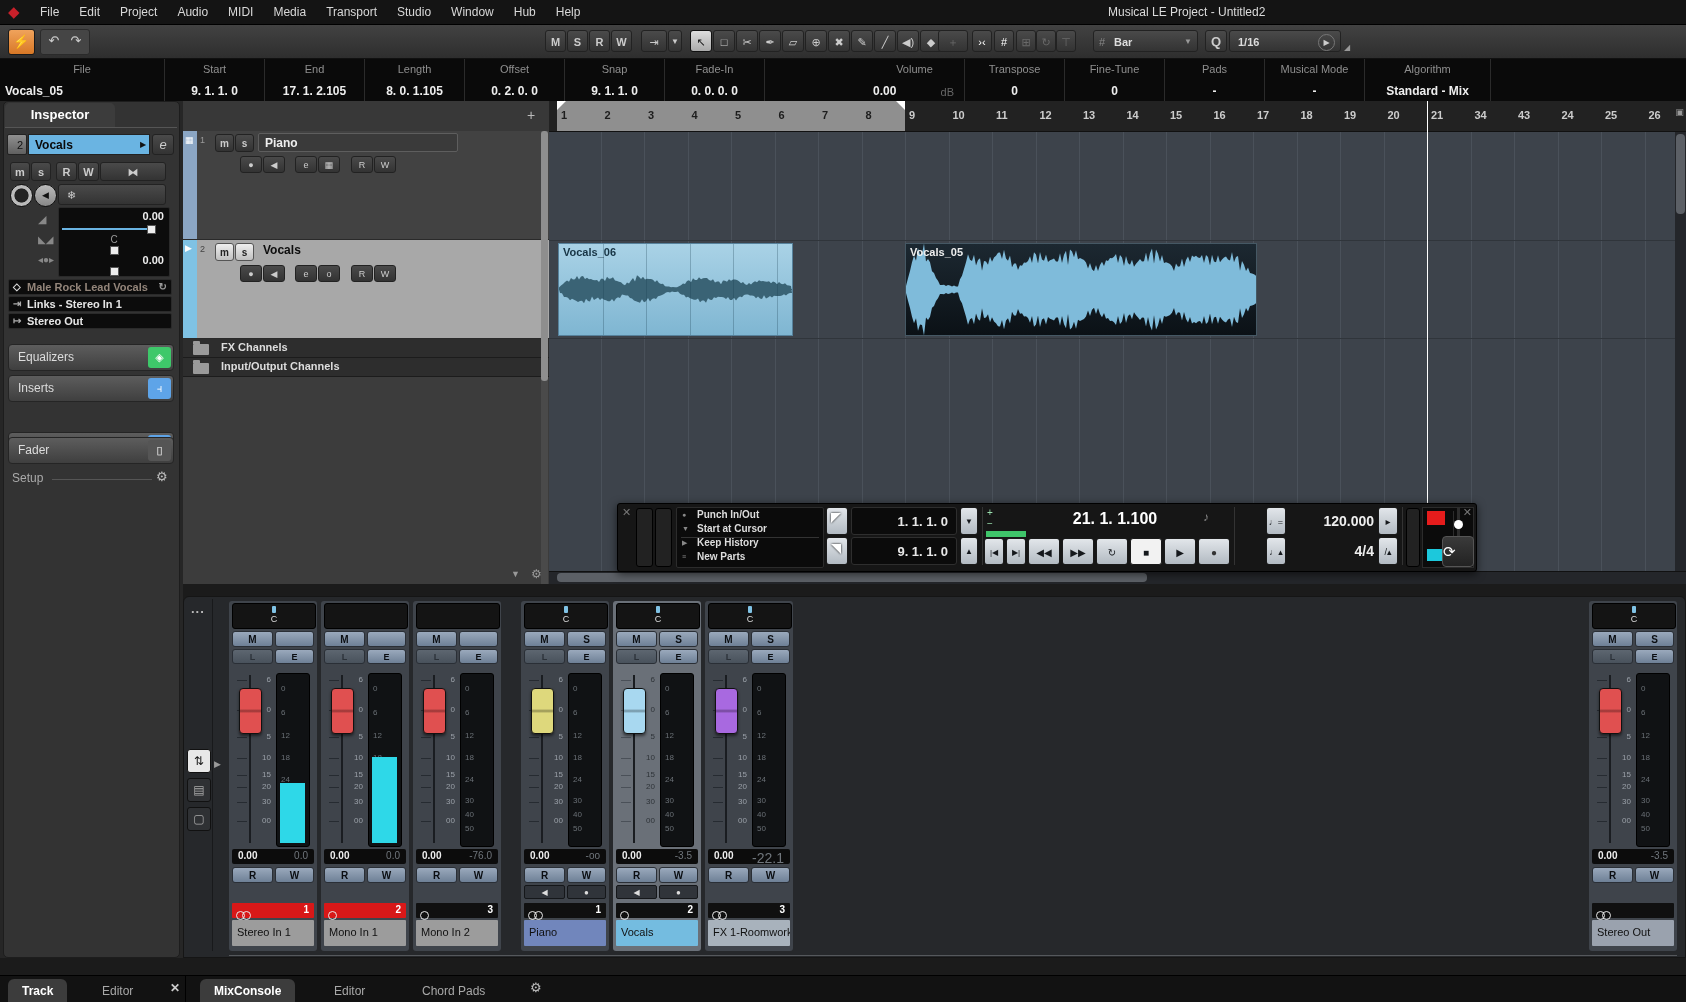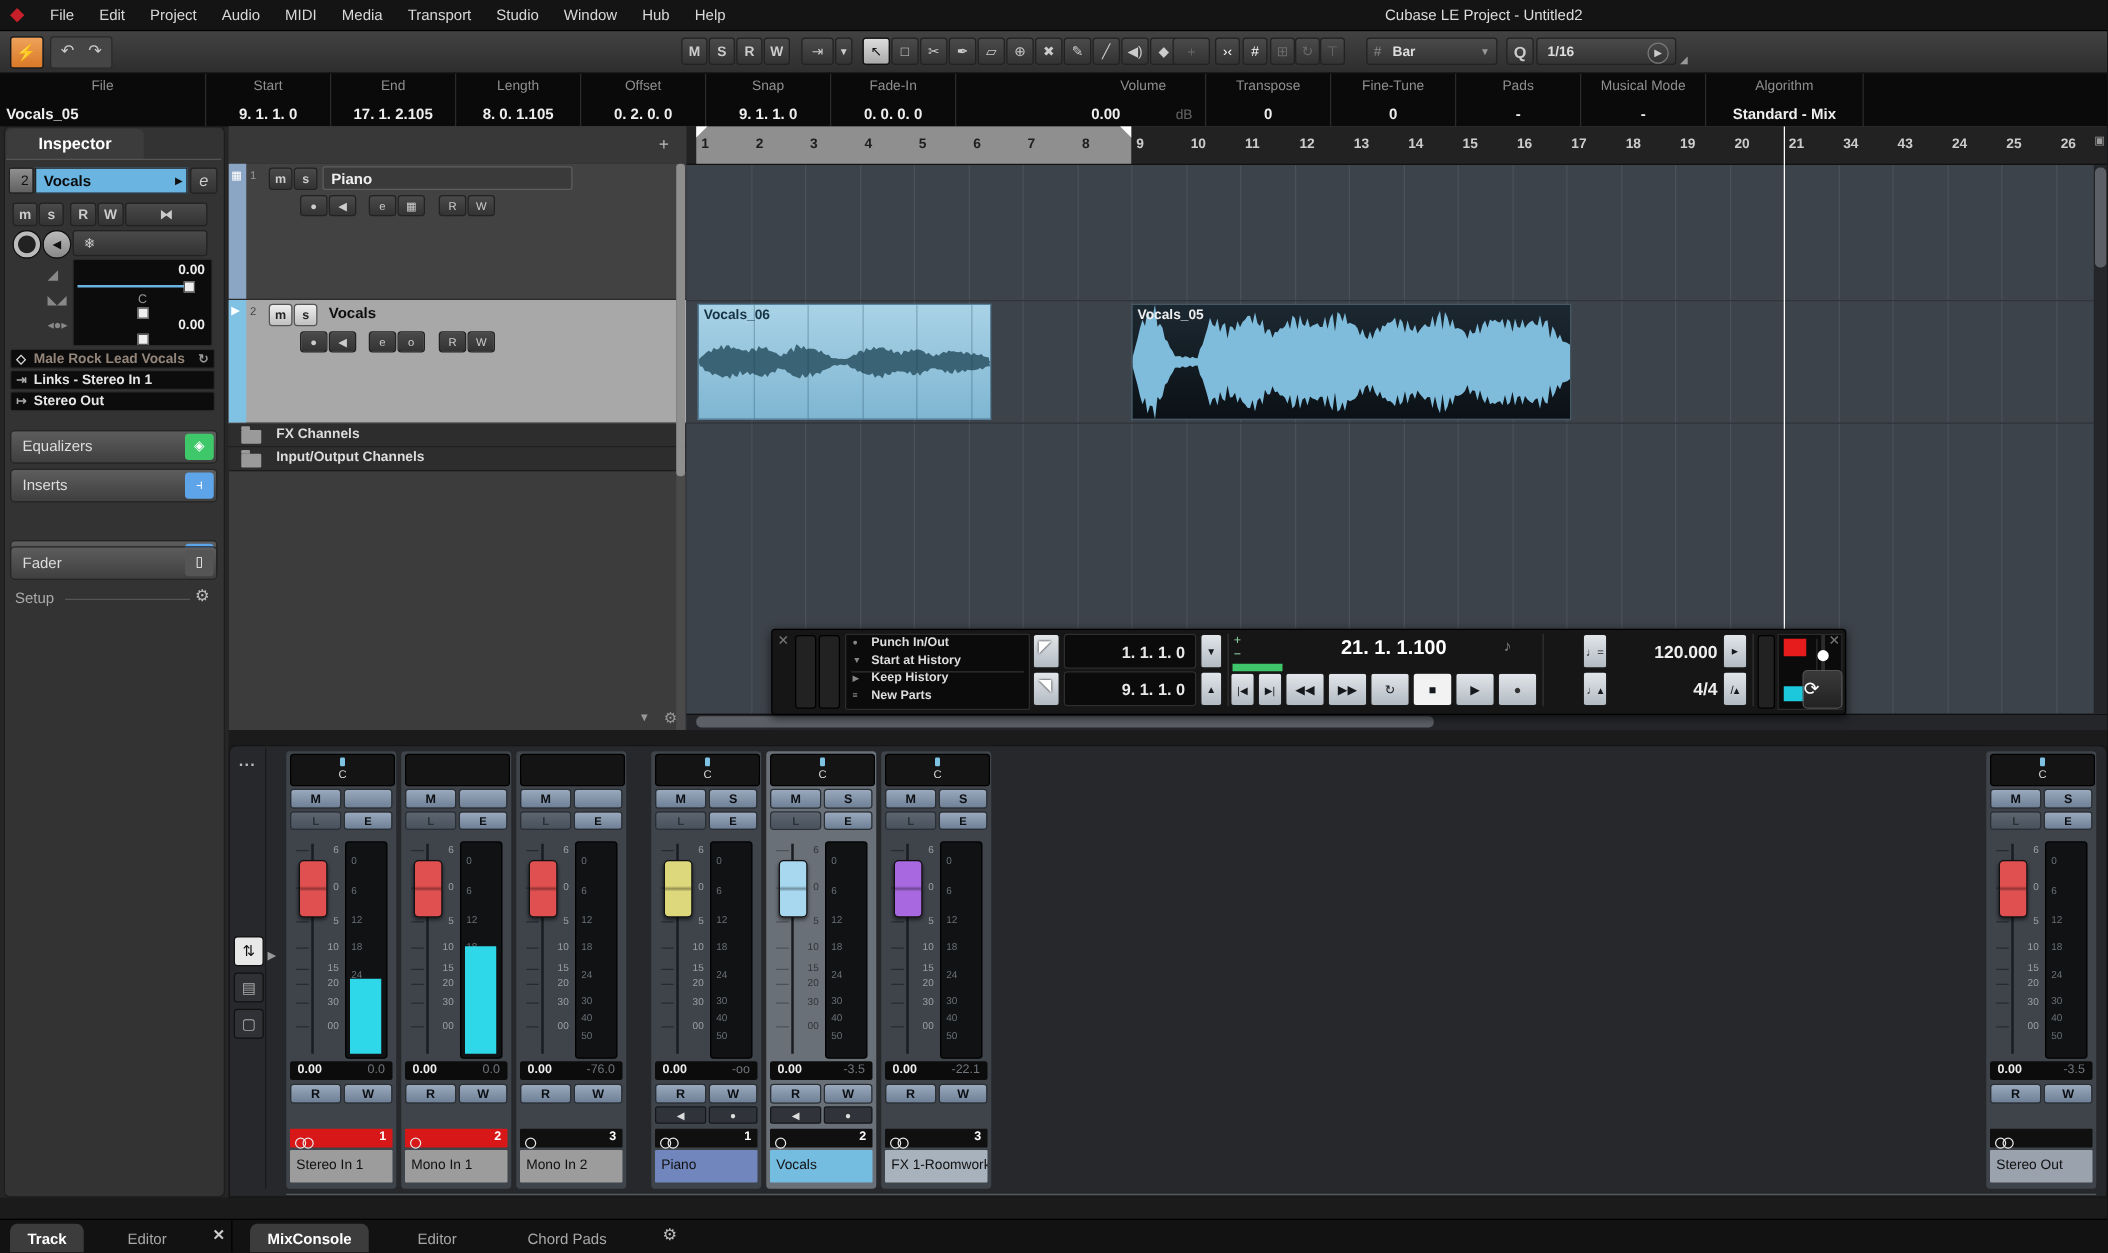--- a/index.html
+++ b/index.html
@@ -33,21 +33,21 @@
   .folder-ic{position:absolute;width:16px;height:11px;background:#9a9a9a;border-radius:1px;}
   .folder-ic:before{content:"";position:absolute;top:-3px;left:0;width:7px;height:3px;background:#9a9a9a;border-radius:1px 1px 0 0;}
 </style>
 </head>
 <body>
 
 <div id="root">
   <div id="menubar" class="abs" style="left:0;top:0;width:1686px;height:24px;background:#141414;border-bottom:1px solid #000;">
       <div style="position: absolute; left: 8px; top: 0px; font-size: 15px; line-height: 24px; color: rgb(200, 32, 42);">◆</div>
       <div style="position: absolute; left: 30px; top: 0px; white-space: nowrap;"><div class="menu-item">File</div><div class="menu-item">Edit</div><div class="menu-item">Project</div><div class="menu-item">Audio</div><div class="menu-item">MIDI</div><div class="menu-item">Media</div><div class="menu-item">Transport</div><div class="menu-item">Studio</div><div class="menu-item">Window</div><div class="menu-item">Hub</div><div class="menu-item">Help</div></div>
-      <div style="position: absolute; left: 1108px; top: 0px; font-size: 12px; line-height: 24px; color: rgb(220, 220, 220);">Cubase LE Project - Untitled2</div>
+      <div style="position: absolute; left: 1108px; top: 0px; font-size: 12px; line-height: 24px; color: rgb(220, 220, 220);">Musical LE Project - Untitled2</div>
     </div>
   <div id="toolbar" class="abs" style="left:0;top:25px;width:1686px;height:33px;background:linear-gradient(#424242,#2e2e2e);border-bottom:1px solid #111;">
       <div style="position: absolute; left: 8px; top: 4px; width: 25px; height: 24px; background: linear-gradient(rgb(240, 163, 92), rgb(216, 120, 38)); border: 1px solid rgb(26, 26, 26); border-radius: 3px; color: rgb(17, 17, 17); font-size: 13px; line-height: 24px; text-align: center;">⚡</div>
       <div style="position: absolute; left: 40px; top: 4px; width: 48px; height: 24px; background: rgb(69, 69, 69); border: 1px solid rgb(42, 42, 42); border-radius: 3px;">
         <div style="position: absolute; left: 2px; top: 0px; width: 22px; height: 22px; color: rgb(204, 204, 204); font-size: 13px; line-height: 22px; text-align: center;">↶</div>
         <div style="position: absolute; left: 24px; top: 0px; width: 22px; height: 22px; color: rgb(204, 204, 204); font-size: 13px; line-height: 22px; text-align: center;">↷</div>
       </div>
       <div class="btn" style="position: absolute; left: 545px; top: 5px; width: 21px; height: 22px; font-size: 11px; font-weight: bold; line-height: 22px;">M</div>
       <div class="btn" style="position: absolute; left: 567px; top: 5px; width: 21px; height: 22px; font-size: 11px; font-weight: bold; line-height: 22px;">S</div>
       <div class="btn" style="position: absolute; left: 589px; top: 5px; width: 21px; height: 22px; font-size: 11px; font-weight: bold; line-height: 22px;">R</div>
@@ -337,21 +337,21 @@
       <div style="position: absolute; left: 4px; top: 2px; font-size: 11px; color: rgb(119, 119, 119);">✕</div>
       <div style="position: absolute; left: 18px; top: 4px; width: 15px; height: 57px; background: rgb(34, 34, 34); border: 1px solid rgb(0, 0, 0); border-radius: 3px;"></div>
       <div style="position: absolute; left: 37px; top: 4px; width: 15px; height: 57px; background: rgb(34, 34, 34); border: 1px solid rgb(0, 0, 0); border-radius: 3px;"></div>
       <div style="position: absolute; left: 58px; top: 3px; width: 146px; height: 59px; background: rgb(11, 11, 11); border: 1px solid rgb(44, 44, 44); border-radius: 2px;">
         <div style="position: absolute; left: 0px; top: 1px; width: 100%; height: 14px;">
           <div style="position: absolute; left: 5px; top: 2px; font-size: 7px; color: rgb(136, 136, 136);">●</div>
           <div style="position: absolute; left: 20px; top: 0px; font-size: 10px; font-weight: bold; color: rgb(221, 221, 221);">Punch In/Out</div>
         </div>
         <div style="position: absolute; left: 0px; top: 15px; width: 100%; height: 14px;">
           <div style="position: absolute; left: 5px; top: 2px; font-size: 7px; color: rgb(136, 136, 136);">▼</div>
-          <div style="position: absolute; left: 20px; top: 0px; font-size: 10px; font-weight: bold; color: rgb(221, 221, 221);">Start at History</div>
+          <div style="position: absolute; left: 20px; top: 0px; font-size: 10px; font-weight: bold; color: rgb(221, 221, 221);">Start at Cursor</div>
         </div>
         <div style="position: absolute; left: 4px; top: 29px; width: 138px; height: 1px; background: rgb(51, 51, 51);"></div>
         <div style="position: absolute; left: 0px; top: 29px; width: 100%; height: 14px;">
           <div style="position: absolute; left: 5px; top: 2px; font-size: 7px; color: rgb(136, 136, 136);">▶</div>
           <div style="position: absolute; left: 20px; top: 0px; font-size: 10px; font-weight: bold; color: rgb(221, 221, 221);">Keep History</div>
         </div>
         <div style="position: absolute; left: 0px; top: 43px; width: 100%; height: 14px;">
           <div style="position: absolute; left: 5px; top: 2px; font-size: 7px; color: rgb(136, 136, 136);">≡</div>
           <div style="position: absolute; left: 20px; top: 0px; font-size: 10px; font-weight: bold; color: rgb(221, 221, 221);">New Parts</div>
         </div>
@@ -681,21 +681,21 @@
           <div style="position: absolute; left: 4px; top: 34px; font-size: 8px; color: rgb(106, 112, 118);">6</div>
           <div style="position: absolute; left: 4px; top: 57px; font-size: 8px; color: rgb(106, 112, 118);">12</div>
           <div style="position: absolute; left: 4px; top: 79px; font-size: 8px; color: rgb(106, 112, 118);">18</div>
           <div style="position: absolute; left: 4px; top: 101px; font-size: 8px; color: rgb(106, 112, 118);">24</div>
           <div style="position: absolute; left: 4px; top: 122px; font-size: 8px; color: rgb(106, 112, 118);">30</div>
           <div style="position: absolute; left: 4px; top: 136px; font-size: 8px; color: rgb(106, 112, 118);">40</div>
           <div style="position: absolute; left: 4px; top: 150px; font-size: 8px; color: rgb(106, 112, 118);">50</div>
         </div>
         <div style="position: absolute; left: 3px; top: 248px; width: 82px; height: 15px; background: rgb(12, 12, 12); border-radius: 2px;">
           <div style="position: absolute; left: 6px; top: 1px; font-size: 10px; font-weight: bold; color: rgb(238, 238, 238);">0.00</div>
-          <div style="position: absolute; right: 6px; top: 1px; font-size: 10px; color: rgb(112, 118, 124);">-22.1</div>
+          <div style="position: absolute; right: 6px; top: 1px; font-size: 14px; color: rgb(112, 118, 124);">-22.1</div>
         </div>
         <div class="steel" style="position: absolute; left: 3px; top: 266px; width: 41px; height: 16px; font-size: 10px; line-height: 16px;">R</div>
         <div class="steel" style="position: absolute; left: 46px; top: 266px; width: 39px; height: 16px; font-size: 10px; line-height: 16px;">W</div>
         <div style="position: absolute; left: 3px; top: 302px; width: 82px; height: 15px; background: rgb(16, 16, 16); border-radius: 1px;">
           <div style="position: absolute; left: 4px; top: 3px;"><span class="circ" style="margin-right:-3px;"></span><span class="circ"></span></div>
           <div style="position: absolute; right: 5px; top: 1px; font-size: 10px; font-weight: bold; color: rgb(255, 255, 255);">3</div>
         </div>
         <div style="position: absolute; left: 3px; top: 319px; width: 82px; height: 26px; background: rgb(168, 178, 188); color: rgb(16, 16, 16); font-size: 11px; line-height: 24px; padding-left: 5px; box-sizing: border-box; border-radius: 1px; overflow: hidden; white-space: nowrap;">FX 1-Roomwork</div>
       </div>
       <div style="position: absolute; left: 1405px; top: 4px; width: 88px; height: 350px; background: rgb(63, 68, 75); border-radius: 3px;">

